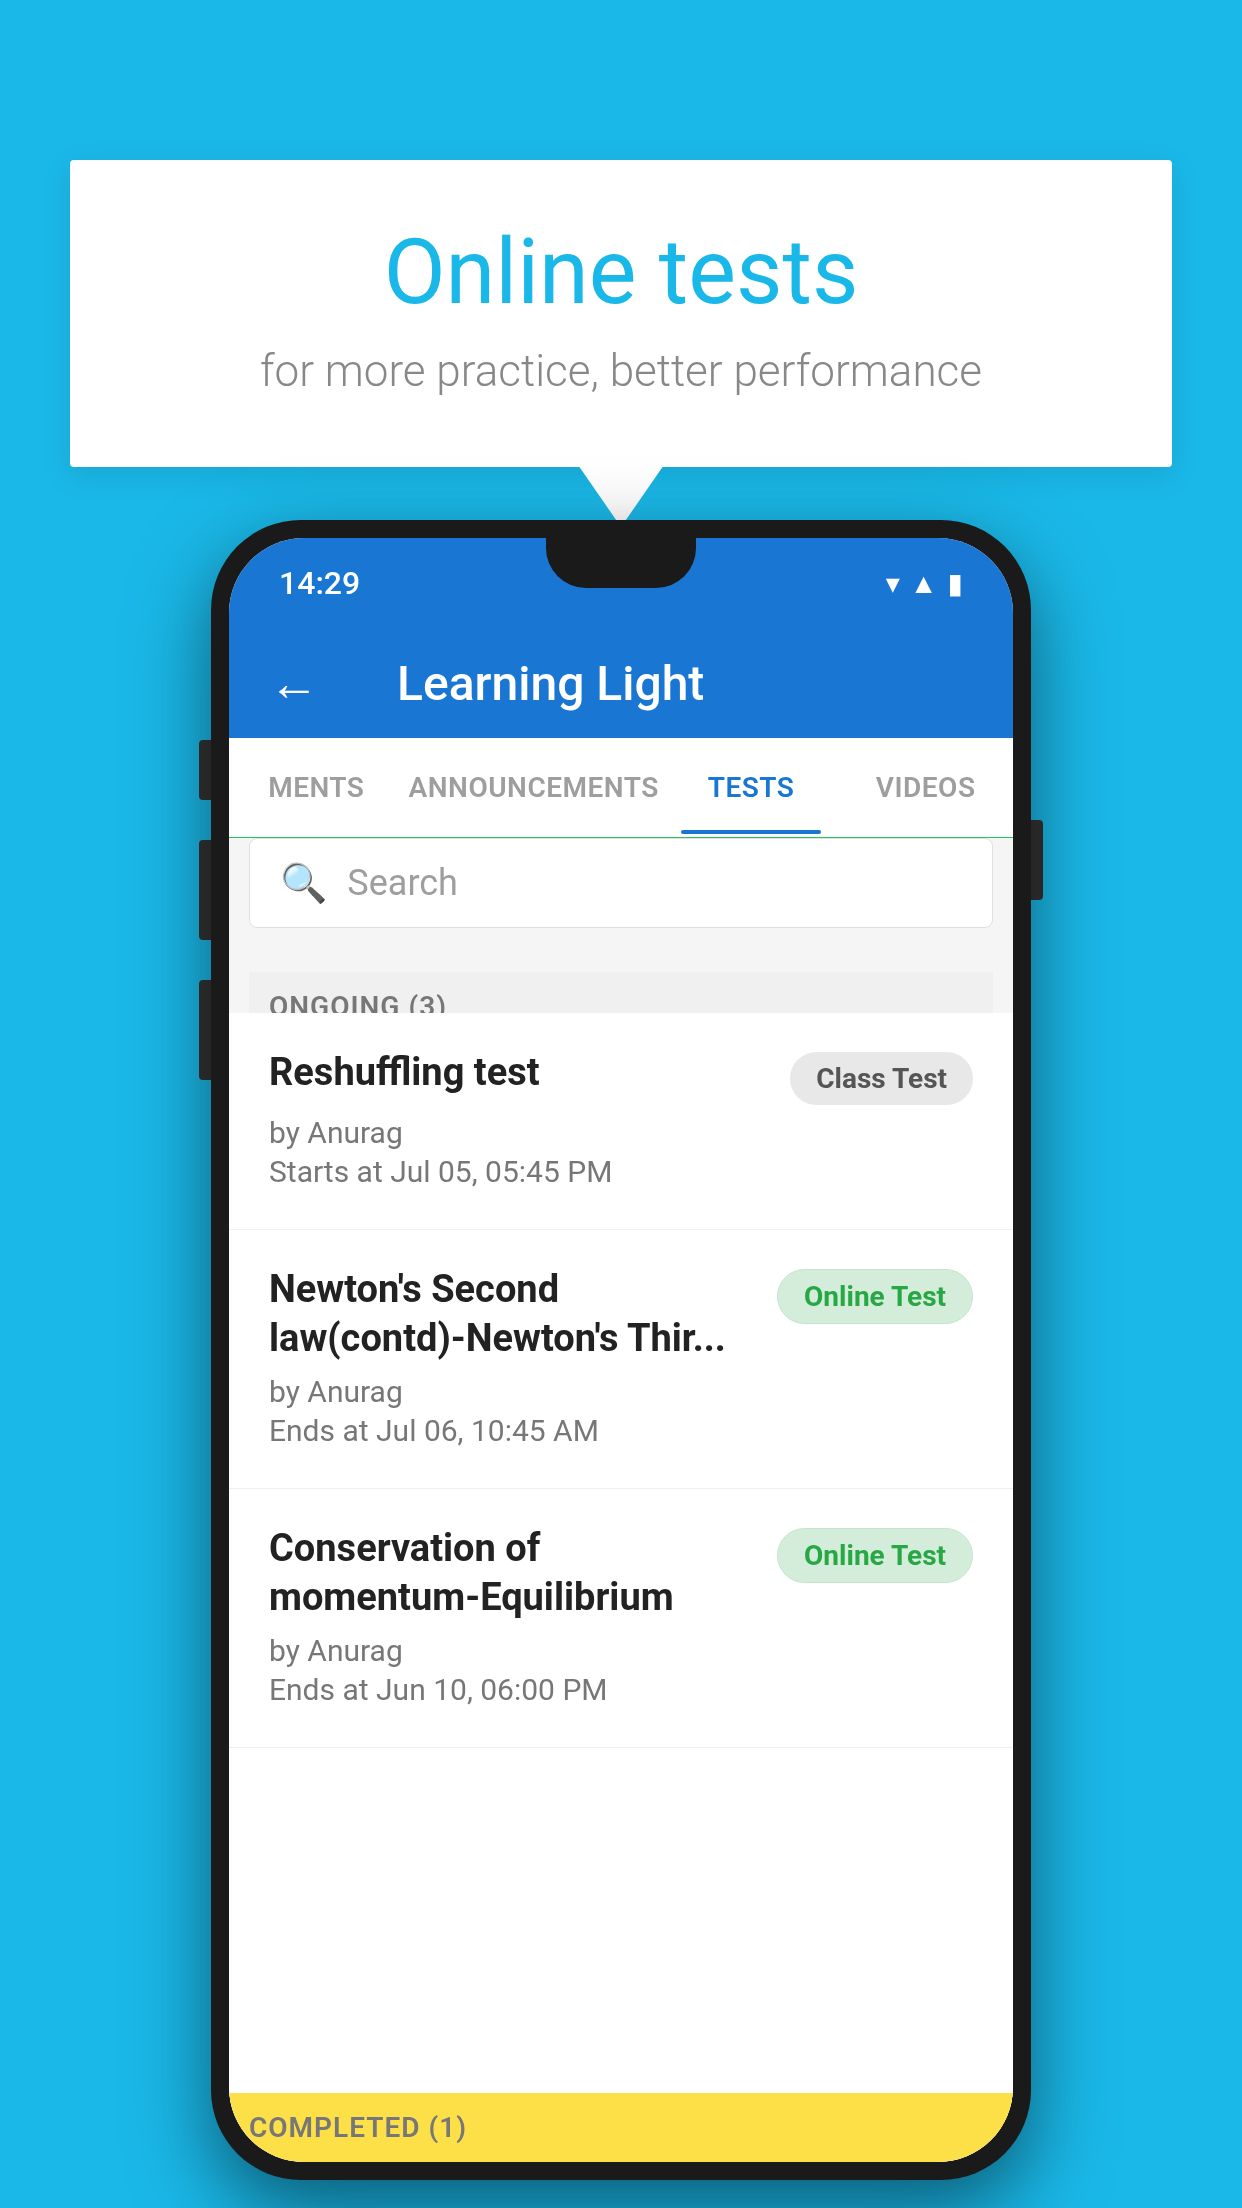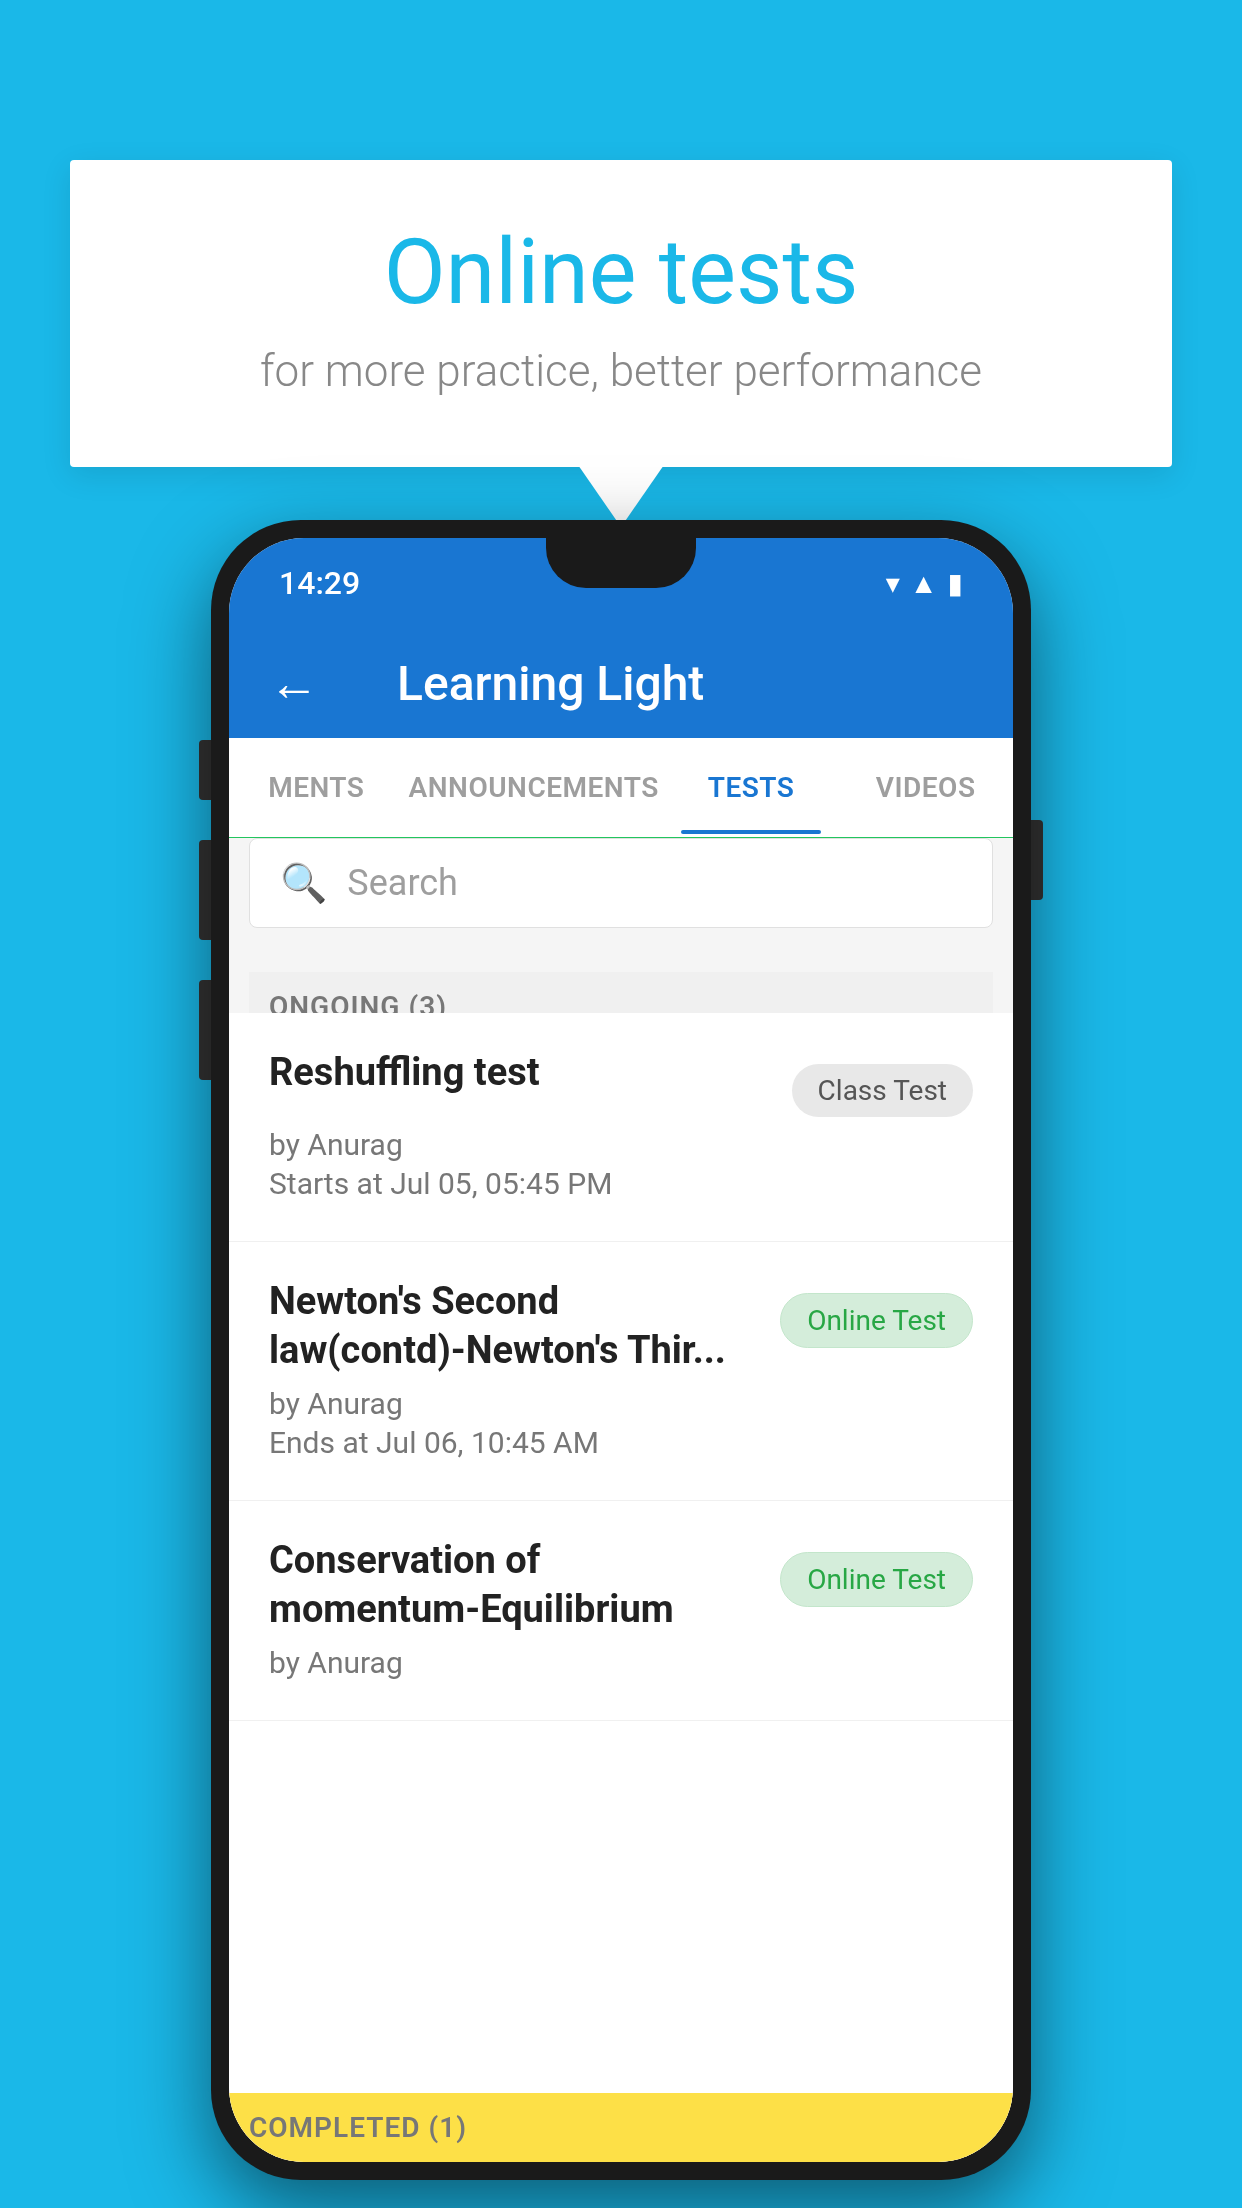--- a/index.html
+++ b/index.html
@@ -264,23 +264,23 @@
       font-weight: 700;
       color: #222;
       flex: 1;
       line-height: 1.3;
     }
 
     .test-badge {
       border-radius: 30px;
       padding: 10px 26px;
       font-size: 28px;
-      font-weight: 400;
+      font-weight: 700;
       white-space: nowrap;
-      margin-top: 16px;
+      margin-top: 4px;
       flex-shrink: 0;
       text-align: center;
     }
 
     .badge-class {
       background: #e8e8e8;
       color: #555;
     }
 
     .badge-online {
@@ -435,20 +435,23 @@
           <span>Ends at</span>&nbsp;<span>Jul 06, 10:45 AM</span>
         </div>
       </div>
 
       <div class="test-item">
         <div class="test-item-header">
           <span class="test-title">Conservation of momentum-Equilibrium</span>
           <span class="test-badge badge-online">Online Test</span>
         </div>
         <div class="test-by">by Anurag</div>
+        <div class="test-date">
+          <span>Ends at</span>&nbsp;<span>Jun 10, 06:00 PM</span>
+        </div>
       </div>
 
       <div class="completed-label">COMPLETED (1)</div>
 
     </div>
 
   </div>
 </div>
 
 </body></html>

